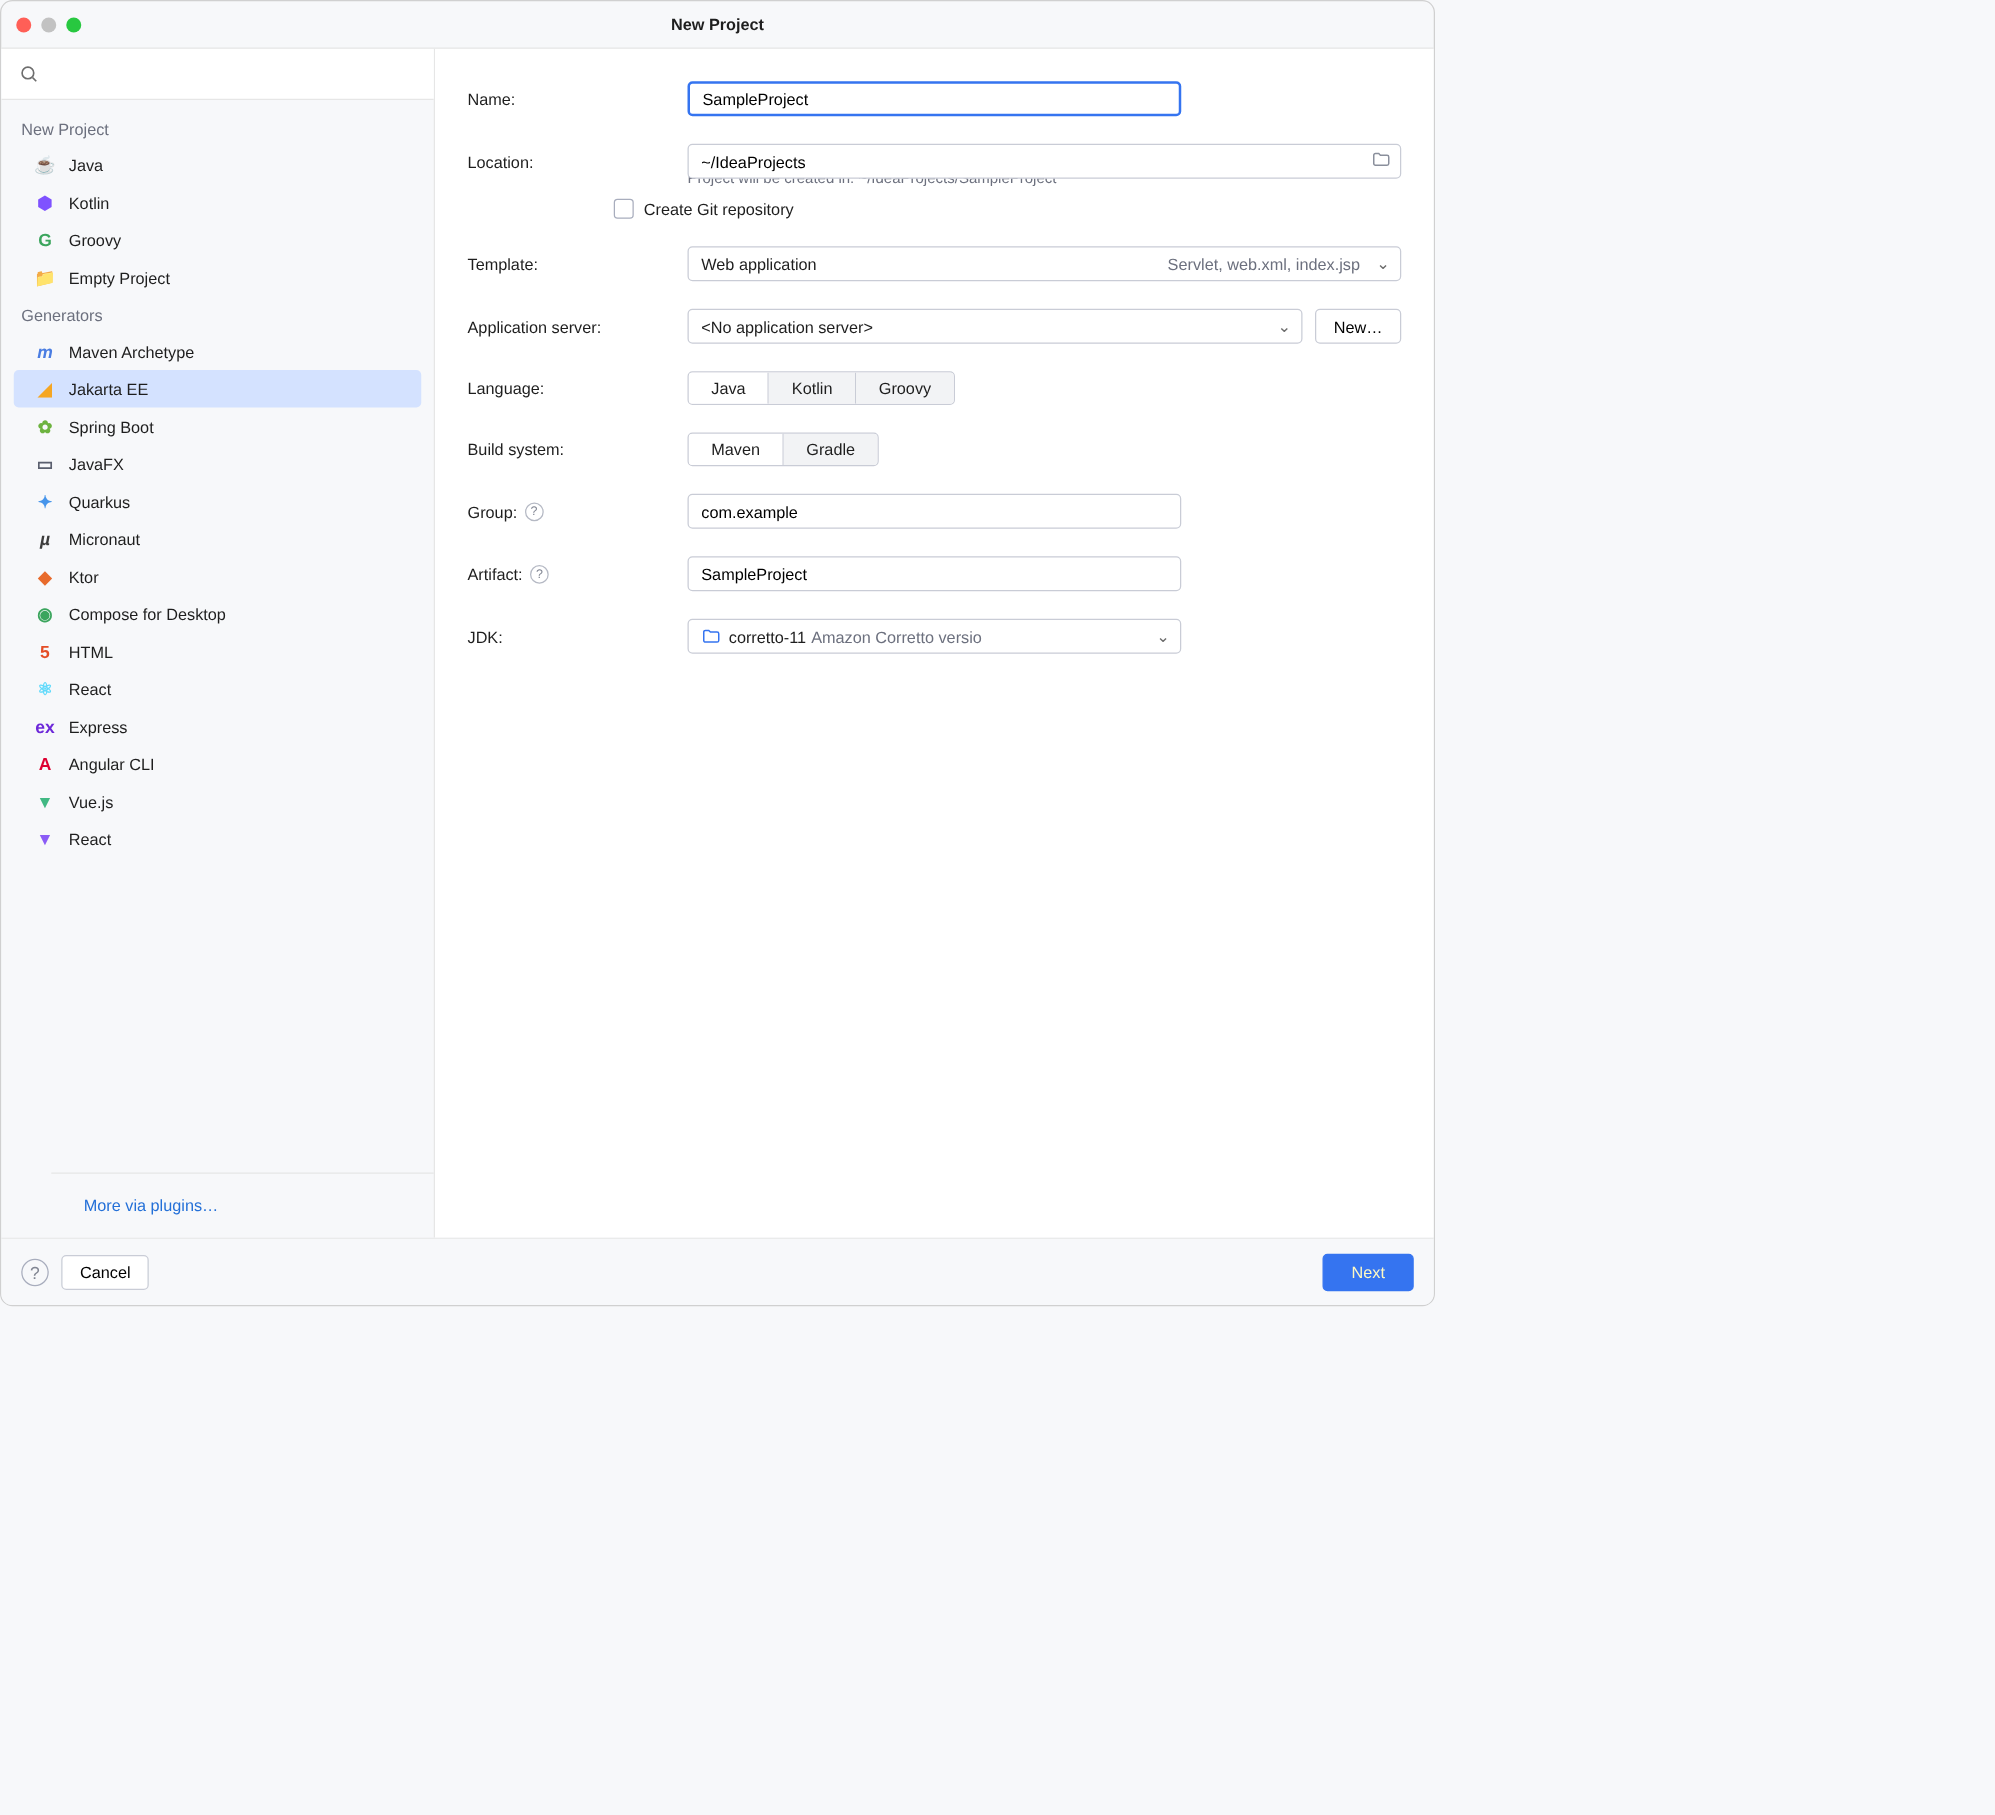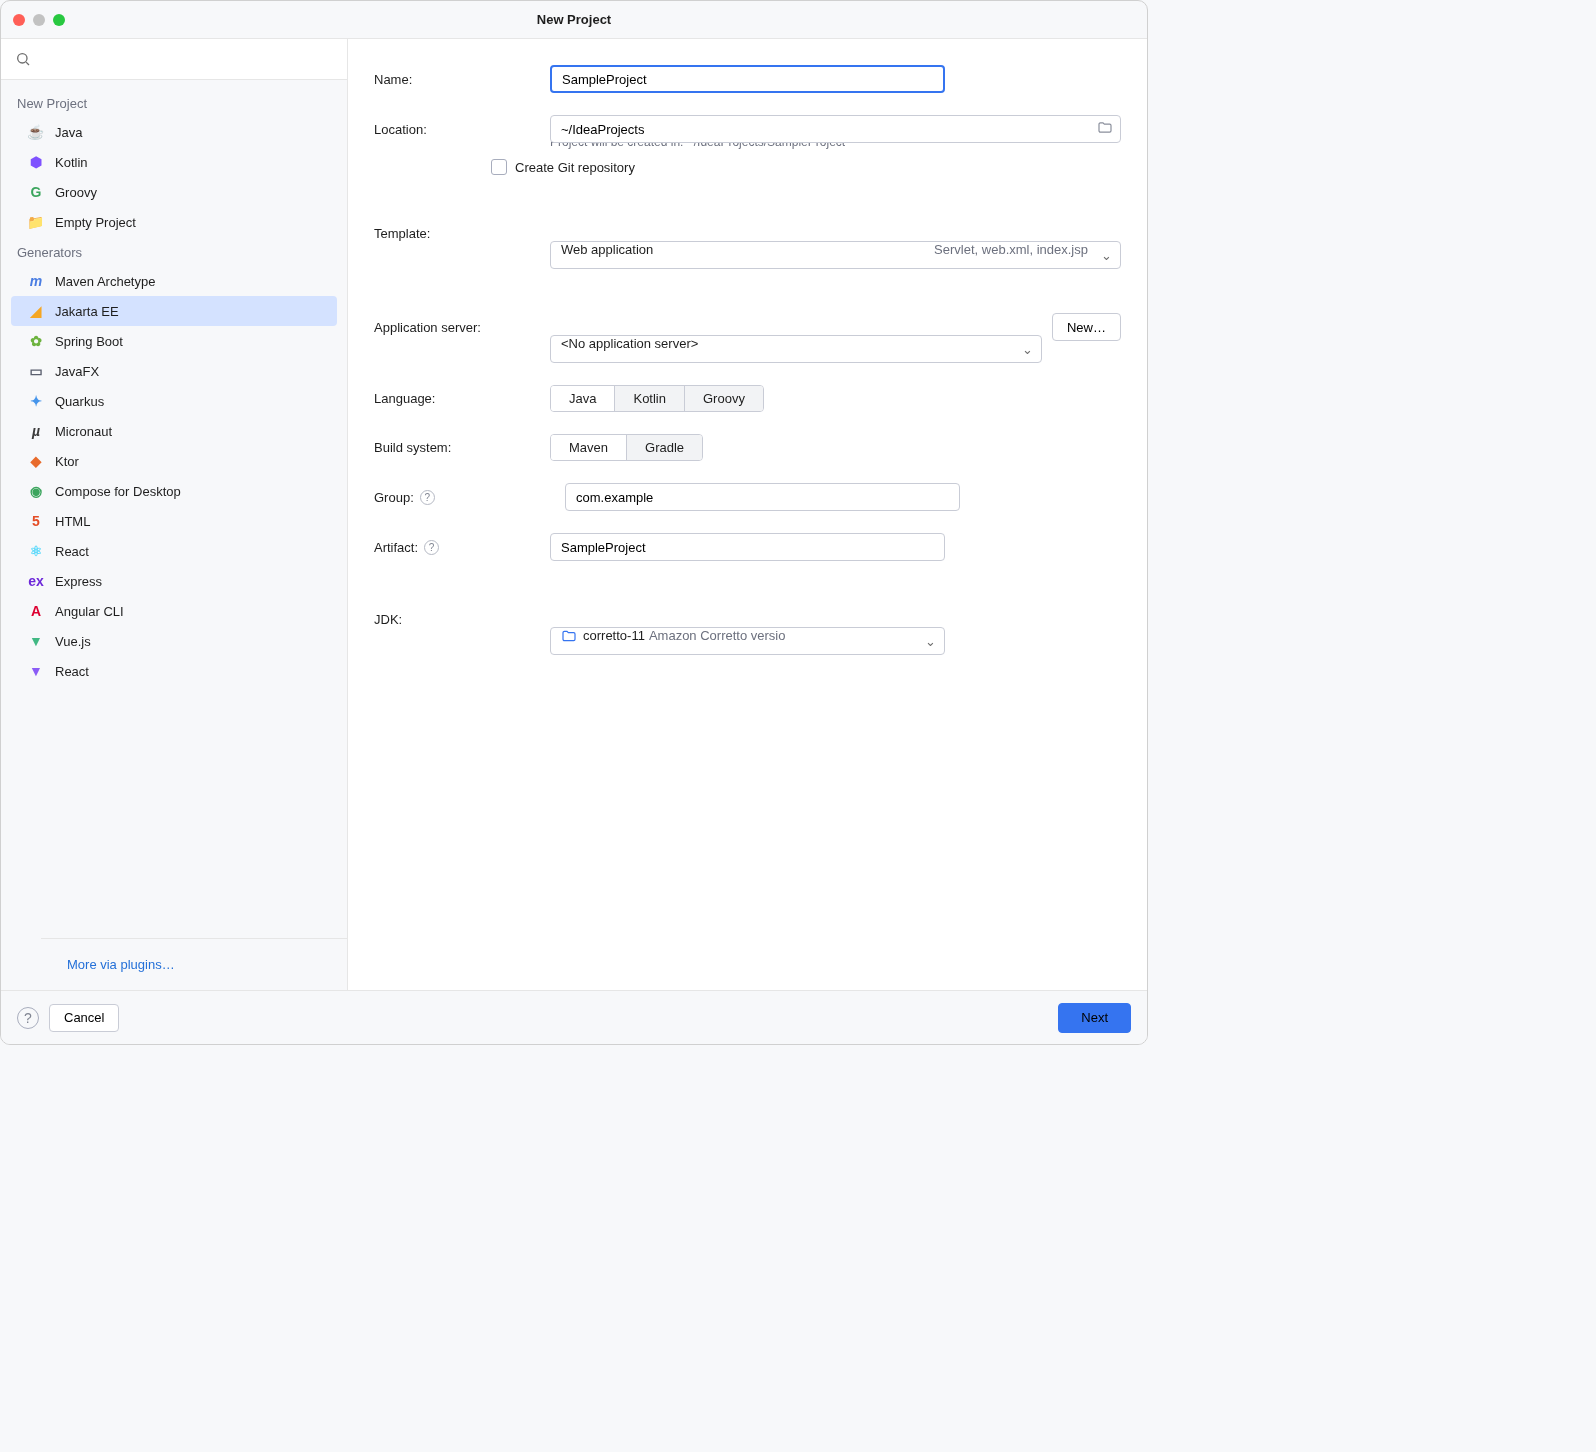--- a/index.html
+++ b/index.html
@@ -149,26 +149,25 @@
       border: 1px solid #a8adbd;
       border-radius: 3px;
       background: #fff;
     }
     .select {
       width: 100%;
       height: 28px;
       border: 1px solid #c9ccd6;
       border-radius: 4px;
       display: flex;
-      align-items: flex-start;
+      align-items: center;
       padding: 0 10px;
       background: #fff;
       font-size: 13px;
       position: relative;
-      margin-top: 44px;
     }
     .select .caret {
       position: absolute; right: 8px; top: 50%; transform: translateY(-50%);
       color: #6e6e6e;
     }
     .select .secondary { color: #6c707e; margin-left: auto; margin-right: 22px; }
     .btn {
       height: 28px;
       padding: 0 14px;
       border: 1px solid #c9ccd6;
@@ -206,21 +205,21 @@
       display: flex;
       align-items: center;
       padding: 0 16px;
       gap: 10px;
       background: #f7f8fa;
     }
     .footer .spacer { flex: 1; }
     .btn-primary {
       background: #3574f0;
       border: 1px solid #3574f0;
-      color: #000000;
+      color: #fef9c3;
       height: 30px;
       padding: 0 22px;
       border-radius: 4px;
       font-size: 13px;
       cursor: pointer;
     }
     .help-big {
       width: 22px; height: 22px; border-radius: 50%;
       border: 1.5px solid #a8adbd; color: #808592;
       display: inline-flex; align-items: center; justify-content: center;
@@ -400,21 +399,21 @@
             <div class="seg">Gradle</div>
           </div>
       </div>
     </div>
 
     <div class="form-row">
       <div class="form-label">
         <span>Group:</span>
         <span class="help-circ">?</span>
       </div>
-      <div class="form-field" style="max-width:395px;margin-left:15px;">
+      <div class="form-field" style="max-width:395px;">
         <input class="text-input" value="com.example" style="">
       </div>
     </div>
 
     <div class="form-row">
       <div class="form-label">
         <span>Artifact:</span>
         <span class="help-circ">?</span>
       </div>
       <div class="form-field" style="max-width:395px;">

